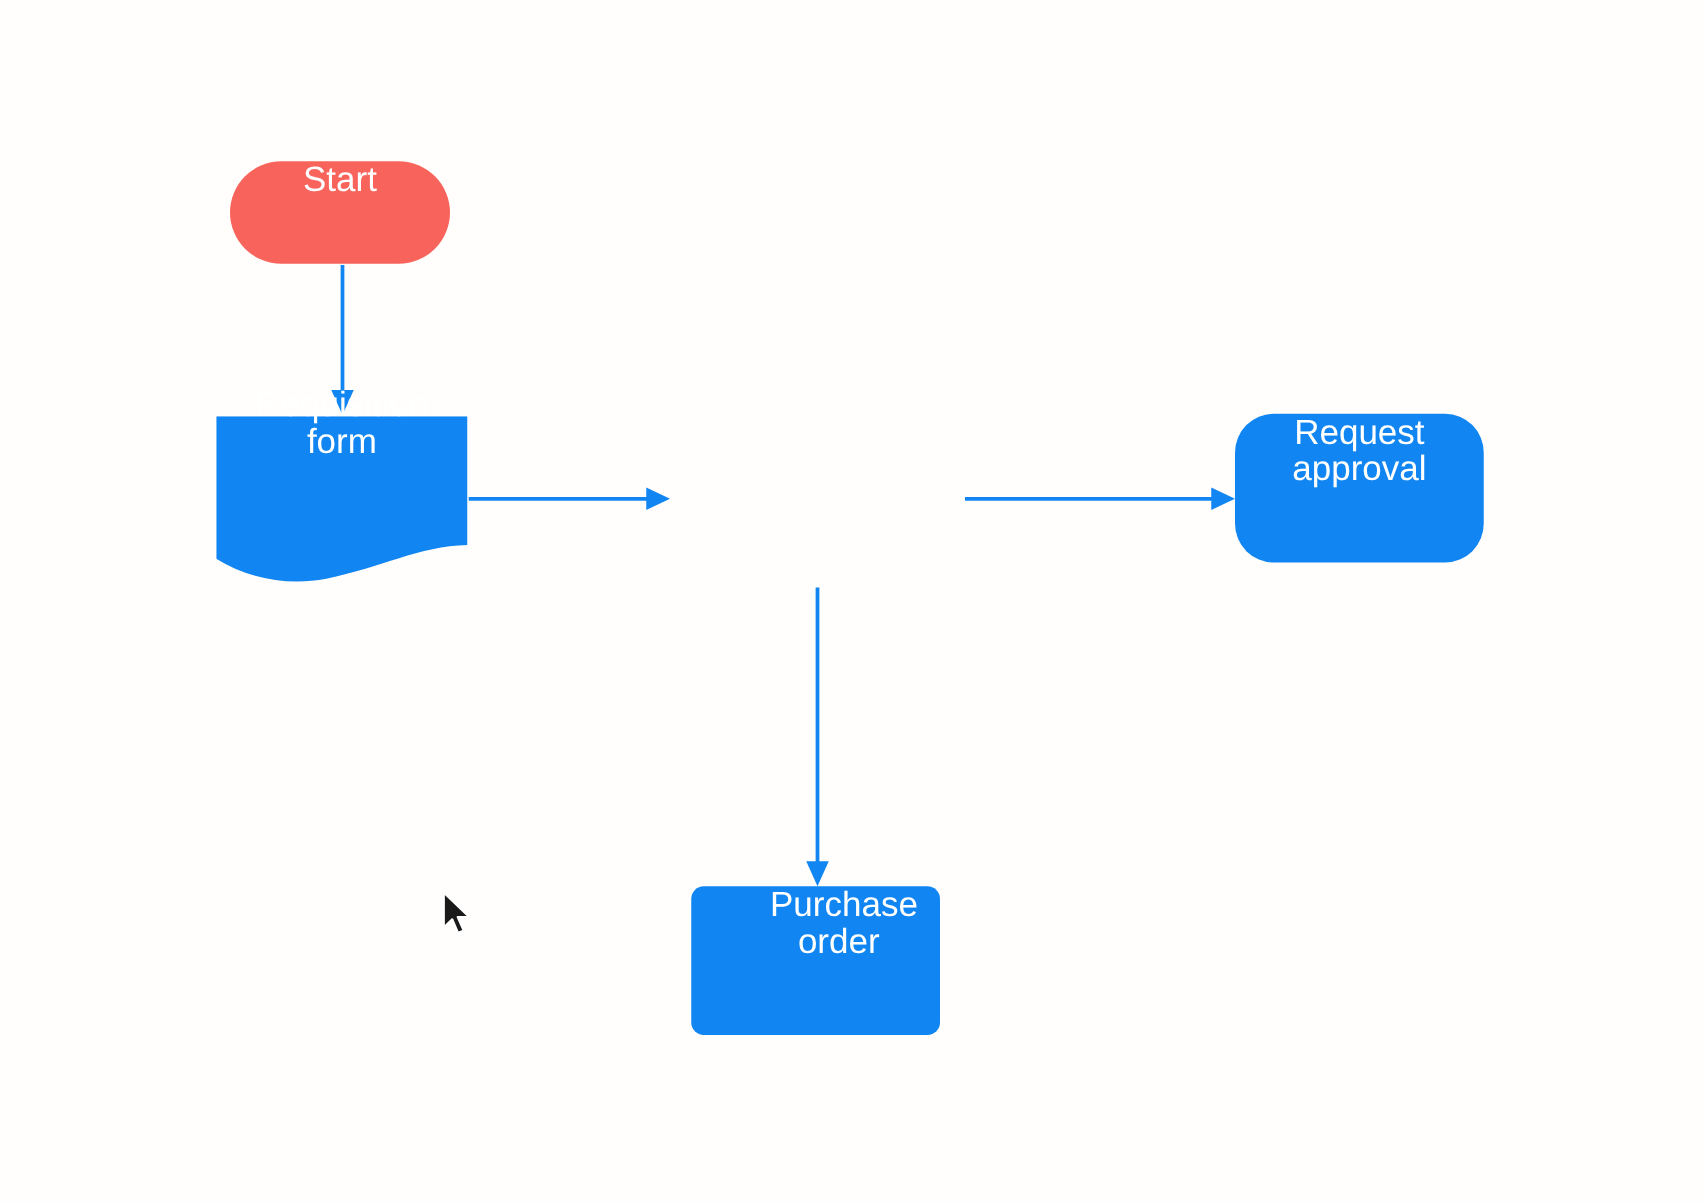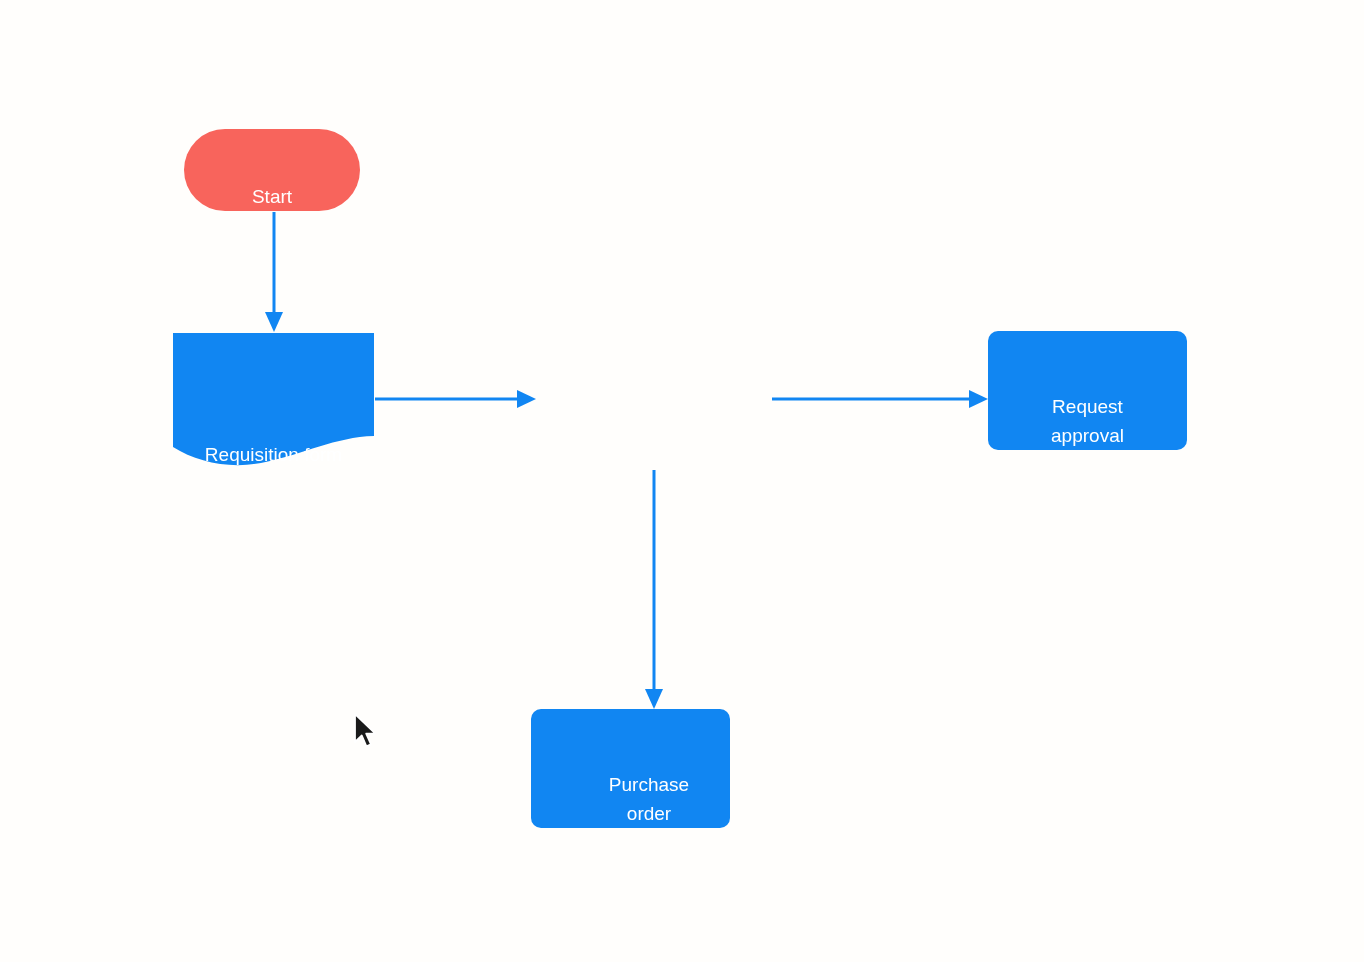--- a/index.html
+++ b/index.html
@@ -29,25 +29,25 @@
   .connector-line {
     stroke: var(--conn-blue);
     stroke-width: 3;
     fill: none;
   }
   .connector-head { fill: var(--conn-blue); }
 
   .node {
     position: absolute;
     display: flex;
-    align-items: flex-end;
+    align-items: flex-start;
     justify-content: center;
     text-align: center;
     color: var(--label-white);
-    font-size: 19px;
+    font-size: 28px;
     line-height: 29px;
   }
   .node-label { position: relative; z-index: 2; }
 
   .terminator {
     background: var(--node-red);
     border-radius: 42px;
   }
   .process {
     background: var(--node-blue);
@@ -60,23 +60,23 @@
     z-index: 1;
   }
   .doc-path { fill: var(--node-blue); }
   .diamond-path { fill: var(--node-red); }
 
   
   .node-start            { left: 184px; top: 129px; width: 176px; height: 82px; }
   .node-requisition-form { left: 173px; top: 333px; width: 201px; height: 136px; }
   .node-requisition-form .node-label { width: 150px; margin-top: -24px; }
   .node-on-budget        { left: 536px; top: 330px; width: 236px; height: 140px; }
-  .node-request-approval { left: 988px; top: 331px; width: 199px; height: 119px; }
+  .node-request-approval { left: 988px; top: 331px; width: 199px; height: 119px; border-radius: 31px; }
   .node-request-approval .node-label { width: 110px; }
-  .node-purchase-order   { left: 531px; top: 709px; width: 199px; height: 119px; padding-left: 37px; }
+  .node-purchase-order   { left: 553px; top: 709px; width: 199px; height: 119px; padding-left: 37px; }
   .node-purchase-order .node-label { width: 110px; }
 
   .cursor {
     position: absolute;
     left: 353px; top: 712px;
     width: 26px; height: 40px;
     z-index: 10;
     pointer-events: none;
   }
 </style>

